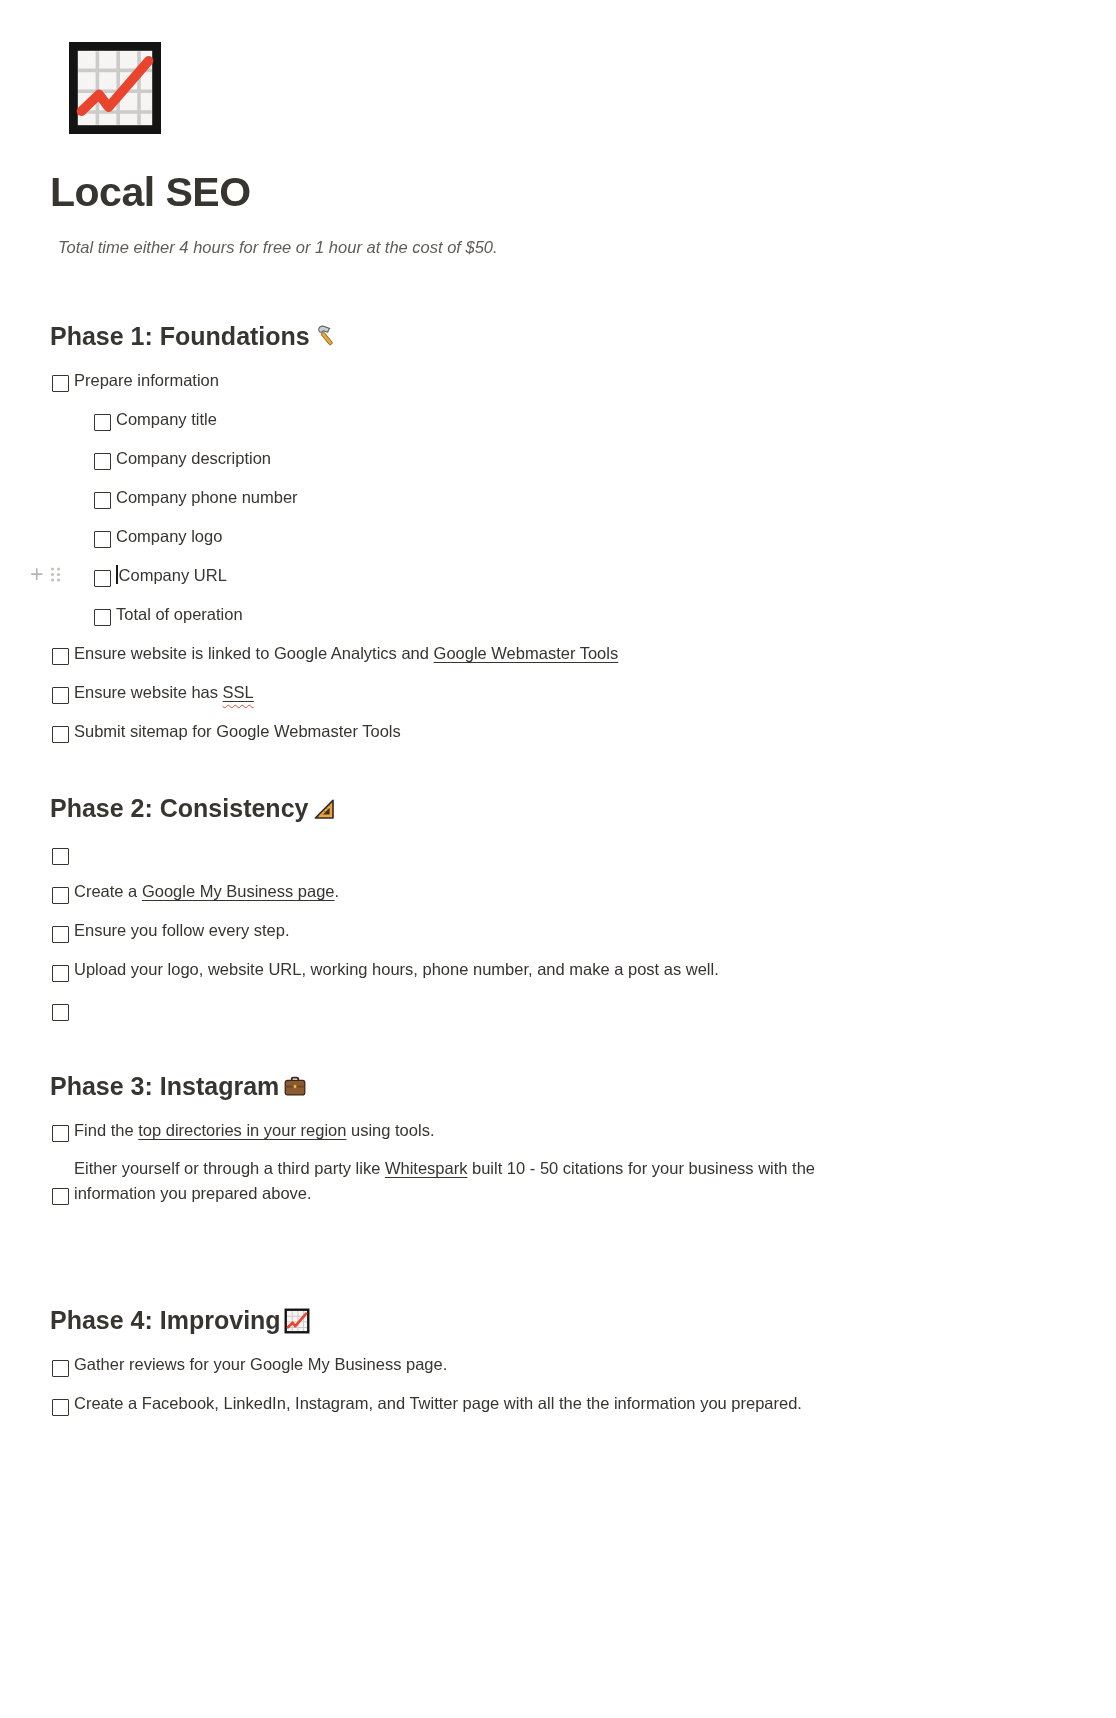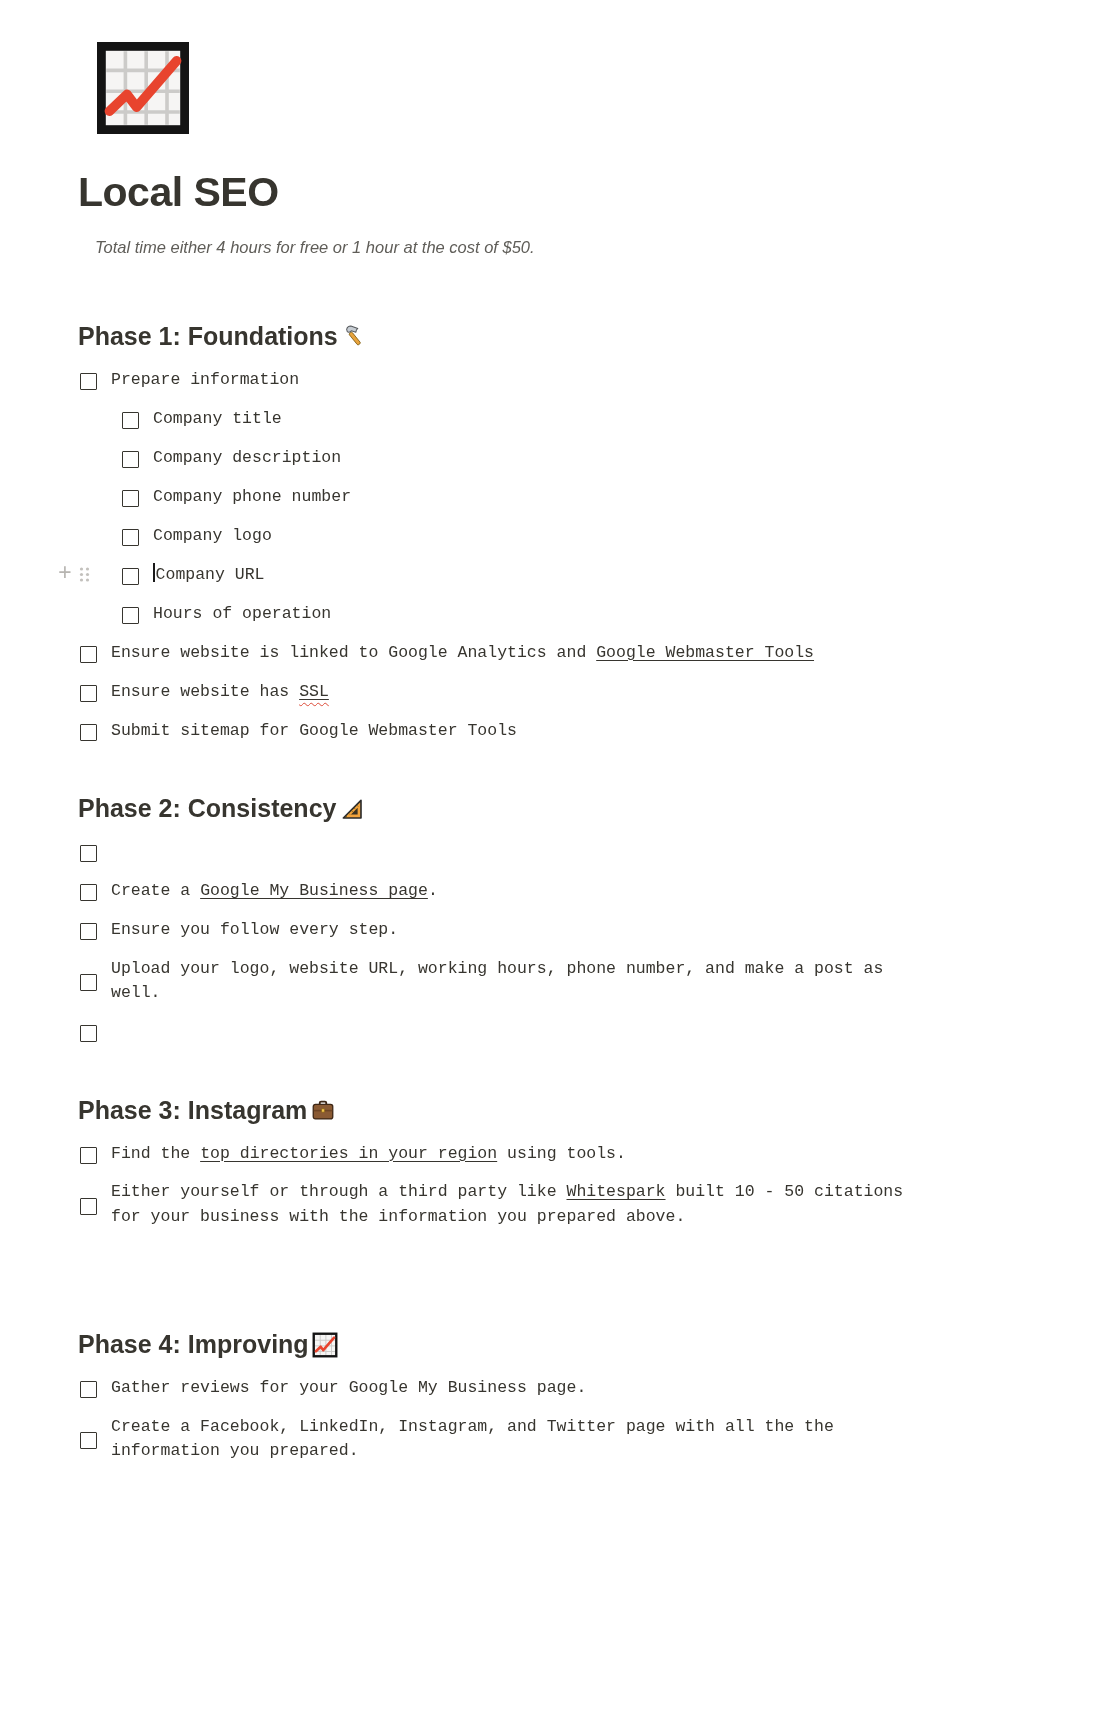--- a/index.html
+++ b/index.html
@@ -1,23 +1,23 @@
 <!DOCTYPE html>
 <html><head>
 <meta charset="utf-8">
 <style>
   html,body{margin:0;padding:0;background:#ffffff;}
   body{font-family:"Liberation Sans","DejaVu Sans",sans-serif;color:#37352F;}
-  .page{width:1089px;box-sizing:border-box;padding:40px 80px 210px 78px;}
+  .page{width:1089px;box-sizing:border-box;padding:40px 80px 210px 50px;}
   .page-icon{width:96px;height:96px;margin-left:17px;display:block;}
   .page-title{font-size:41px;font-weight:700;letter-spacing:-0.5px;color:#37352F;margin:32px 0 18px 0;line-height:1.2;}
-  .page-subtitle{font-style:italic;font-size:16.5px;color:#5f5d58;margin:0 0 60px 17px;line-height:1.5;}
+  .page-subtitle{font-style:italic;font-size:16.5px;color:#5f5d58;margin:0 0 60px 8px;line-height:1.5;}
   .section-heading{display:flex;align-items:center;gap:3px;font-size:25px;font-weight:600;color:#37352F;margin:46px 0 12px 0;line-height:1.3;}
   .section-heading .emoji{width:26px;height:26px;flex:none;}
-  .todo{display:flex;gap:14px;position:relative;min-height:31px;box-sizing:border-box;padding:3px 2px;margin-bottom:8px;max-width:852px;align-items:center;font-family:Liberation Mono, monospace;}
+  .todo{display:flex;gap:5px;position:relative;min-height:31px;box-sizing:border-box;padding:3px 2px;margin-bottom:8px;max-width:852px;align-items:flex-end;}
   .todo.indent-1{margin-left:42px;}
   .todo-checkbox{width:15px;height:15px;flex:none;margin-top:3px;border:1.6px solid #37352F;background:#fff;border-radius:1px;cursor:pointer;}
   .todo-label{font-size:16.5px;line-height:24.5px;color:#37352F;}
   .seg-link{color:inherit;text-decoration:underline;text-decoration-thickness:1px;text-underline-offset:3px;cursor:pointer;}
   .seg-misspelled{text-decoration:underline wavy #dd4b39;text-decoration-thickness:1px;text-underline-offset:5.5px;text-decoration-skip-ink:none;}
   .row-handles{position:absolute;left:-62px;top:5px;display:flex;align-items:center;gap:7px;}
   .plus-icon{color:#b7b5b1;font-size:23px;line-height:20px;font-weight:300;cursor:pointer;user-select:none;}
   .grip-icon{cursor:grab;display:block;}
   .caret{display:inline-block;width:1.6px;height:19px;background:#191919;vertical-align:-3.5px;margin-right:1px;}
   .block-spacer{height:42px;}
@@ -81,21 +81,21 @@
                 <circle cx="8.5" cy="14" r="1.6"></circle>
               </g>
             </svg>
           </span>
         </span>
         <span class="todo-checkbox" role="checkbox" aria-checked="false"></span>
         <span class="todo-label"><span class="caret"></span><span>Company URL</span></span>
       </div>
       <div class="todo indent-1">
         <span class="todo-checkbox" role="checkbox" aria-checked="false"></span>
-        <span class="todo-label"><span>Hours of operation</span></span>
+        <span class="todo-label"><span>Total of operation</span></span>
       </div>
       <div class="todo">
         <span class="todo-checkbox" role="checkbox" aria-checked="false"></span>
         <span class="todo-label"><span>Ensure website is linked to Google Analytics and </span><a class="seg-link">Google Webmaster Tools</a></span>
       </div>
       <div class="todo">
         <span class="todo-checkbox" role="checkbox" aria-checked="false"></span>
         <span class="todo-label"><span>Ensure website has </span><a class="seg-link"><span class="seg-misspelled">SSL</span></a></span>
       </div>
       <div class="todo">

